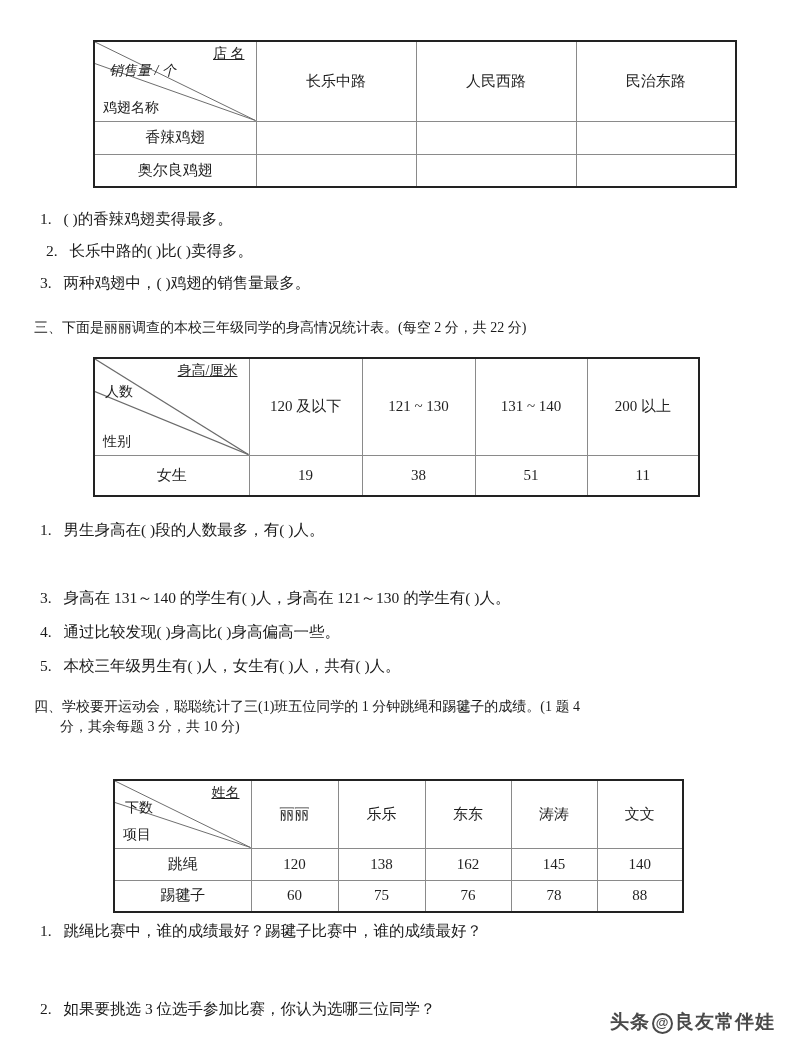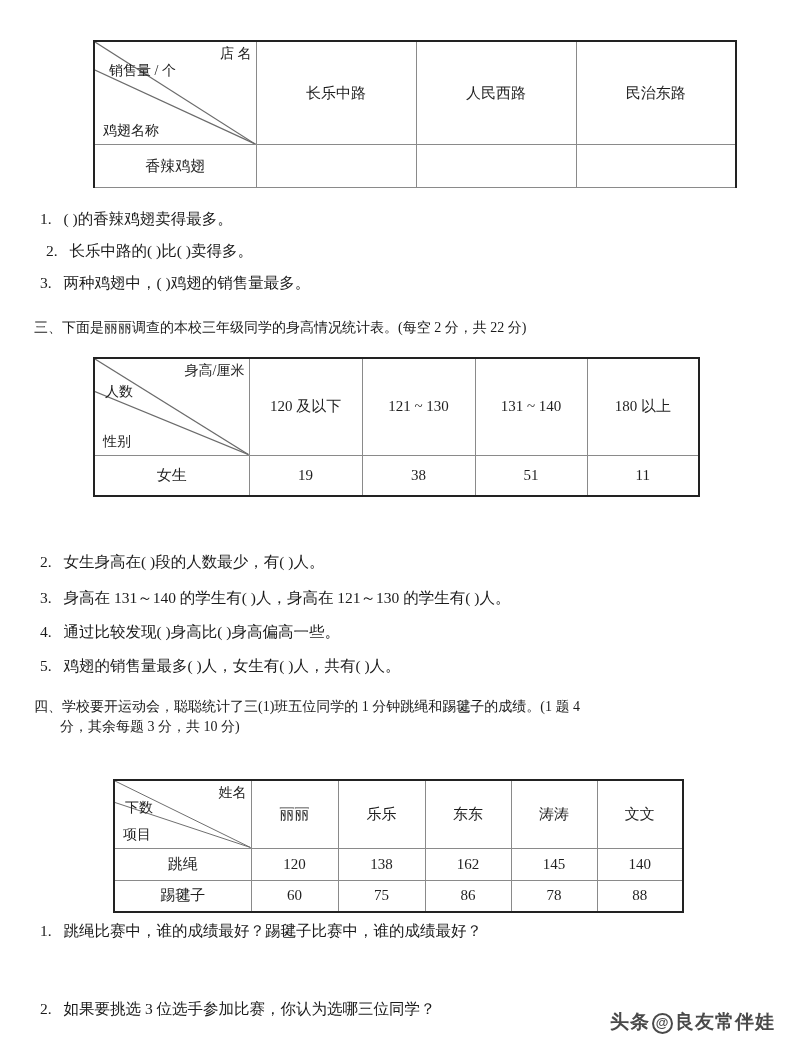--- a/index.html
+++ b/index.html
@@ -53,22 +53,22 @@
     width: 100%;
     height: 100%;
     pointer-events: none;
   }
   .corner .lbl {
     position: absolute;
     font-size: 14px;
     white-space: nowrap;
     color: #222;
   }
-  .corner .lbl-top    { right: 4px;  top: 3px; }
-  .corner .lbl-mid    { left: 14px;  top: 20px; }
+  .corner .lbl-top    { right: 11px;  top: 3px; text-decoration: underline; }
+  .corner .lbl-mid    { left: 14px;  top: 20px; font-style: italic; }
   .corner .lbl-bottom { left: 8px;   bottom: 4px; }
   .corner .lbl-mid2   { left: 10px;  top: 24px; }
 
   
   .qline {
     position: absolute;
     font-size: 15.5px;
     line-height: 1.2;
     white-space: nowrap;
     color: #1a1a1a;
@@ -129,20 +129,26 @@
           <span class="lbl lbl-top">店  名</span>
           <span class="lbl lbl-mid">销售量 / 个</span>
           <span class="lbl lbl-bottom">鸡翅名称</span>
         </td>
         <td>长乐中路</td>
         <td>人民西路</td>
         <td class="edge-right">民治东路</td>
       </tr>
       <tr style="height:33px;">
         <td class="edge-left">香辣鸡翅</td>
+        <td></td>
+        <td></td>
+        <td class="edge-right"></td>
+      </tr>
+      <tr class="outer-bottom" style="height:33px;">
+        <td class="edge-left">奥尔良鸡翅</td>
         <td></td>
         <td></td>
         <td class="edge-right"></td>
       </tr>
     </tbody>
   </table>
 
   <div class="qline" style="left:40px; top:210px;">
     <span class="qnum">1.</span>
     <span style="margin-left:8px;">(                 )的香辣鸡翅卖得最多。</span>
@@ -175,47 +181,47 @@
             <line x1="0" y1="0" x2="155" y2="76" stroke="#6b6b6b" stroke-width="1"></line>
             <line x1="0" y1="26" x2="155" y2="76" stroke="#6b6b6b" stroke-width="1"></line>
           </svg>
           <span class="lbl lbl-top">身高/厘米</span>
           <span class="lbl lbl-mid2">人数</span>
           <span class="lbl lbl-bottom">性别</span>
         </td>
         <td>120 及以下</td>
         <td>121 ~ 130</td>
         <td>131 ~ 140</td>
-        <td class="edge-right">180 以上</td>
+        <td class="edge-right">200 以上</td>
       </tr>
       <tr class="outer-bottom" style="height:32px;margin-top:36px;">
         <td class="edge-left">女生</td>
         <td>19</td>
         <td>38</td>
         <td>51</td>
         <td class="edge-right">11</td>
       </tr>
     </tbody>
   </table>
 
-  <div class="qline" style="left:40px; top:553px;">
-    <span class="qnum">2.</span>
-    <span style="margin-left:8px;">女生身高在(        )段的人数最少，有(      )人。</span>
+  <div class="qline" style="left:40px; top:521px;">
+    <span class="qnum">1.</span>
+    <span style="margin-left:8px;">男生身高在(        )段的人数最多，有(      )人。</span>
   </div>
   <div class="qline" style="left:40px; top:589px;">
     <span class="qnum">3.</span>
     <span style="margin-left:8px;">身高在 131～140 的学生有(      )人，身高在 121～130 的学生有(      )人。</span>
   </div>
   <div class="qline" style="left:40px; top:623px;">
     <span class="qnum">4.</span>
     <span style="margin-left:8px;">通过比较发现(      )身高比(      )身高偏高一些。</span>
   </div>
   <div class="qline" style="left:40px; top:657px;">
     <span class="qnum">5.</span>
-    <span style="margin-left:8px;">鸡翅的销售量最多(      )人，女生有(      )人，共有(      )人。</span>
+    <span style="margin-left:8px;">本校三年级男生有(      )人，女生有(      )人，共有(      )人。</span>
   </div>
 
   <div class="sec" style="left:34px; top:697px; width:740px;">
     <span>四、学校要开运动会，聪聪统计了三(1)班五位同学的 1 分钟跳绳和踢毽子的成绩。(1 题 4</span>
     <span class="cont">分，其余每题 3 分，共 10 分)</span>
   </div>
 
   <table class="wstable" style="left:113px; top:779px; width:569px; height:132px;">
     <colgroup>
       <col style="width:137px">
@@ -247,21 +253,21 @@
         <td>120</td>
         <td>138</td>
         <td>162</td>
         <td>145</td>
         <td class="edge-right">140</td>
       </tr>
       <tr class="outer-bottom" style="height:32px;">
         <td class="edge-left">踢毽子</td>
         <td>60</td>
         <td>75</td>
-        <td>86</td>
+        <td>76</td>
         <td>78</td>
         <td class="edge-right">88</td>
       </tr>
     </tbody>
   </table>
 
   <div class="qline" style="left:40px; top:922px;">
     <span class="qnum">1.</span>
     <span style="margin-left:8px;">跳绳比赛中，谁的成绩最好？踢毽子比赛中，谁的成绩最好？</span>
   </div>

